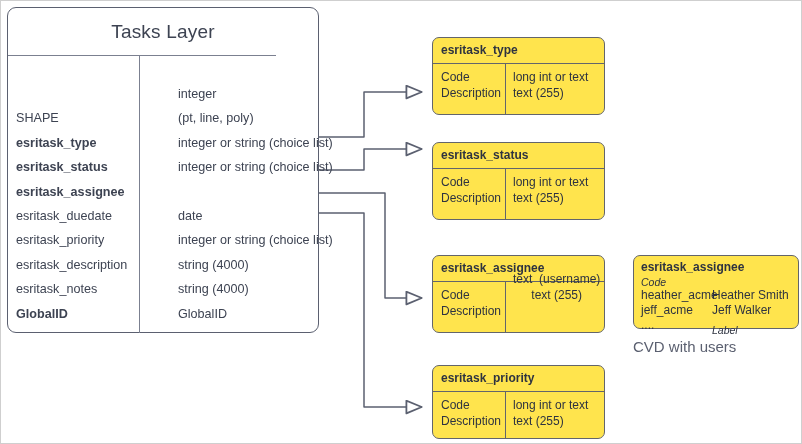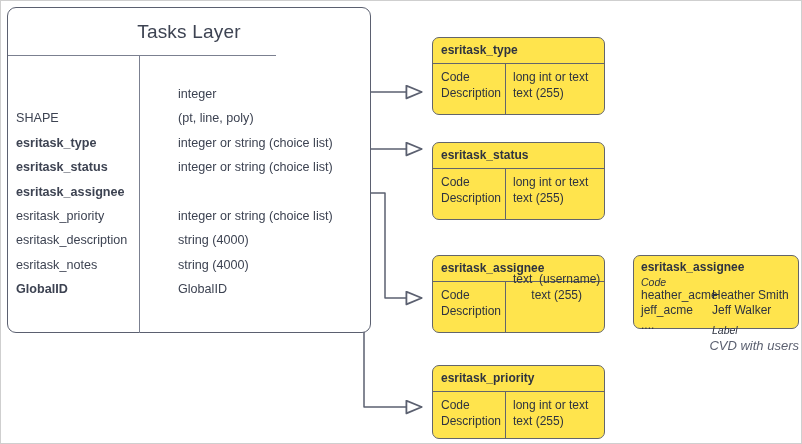--- a/index.html
+++ b/index.html
@@ -25,21 +25,21 @@
     width: 802px;
     height: 444px;
     pointer-events: none;
   }
 
   
   .entity {
     position: absolute;
     left: 6px;
     top: 6px;
-    width: 364px;
+    width: 312px;
     height: 326px;
     background: #ffffff;
     border: 1.4px solid #5b6070;
     border-radius: 9px;
     box-sizing: border-box;
   }
   .entity-title {
     position: absolute;
     left: 0;
     top: 0;
@@ -170,23 +170,22 @@
     white-space: pre;
     color: #2e3340;
   }
   .cvd-col-code { left: 7px; }
   .cvd-col-label { left: 78px; }
   .cvd-caption {
     position: absolute;
     left: 632px;
     top: 337px;
     width: 166px;
-    text-align: right;
-    font-size: 13px;
-    font-style: italic;
+    text-align: left;
+    font-size: 15px;
     color: #5b6070;
   }
 </style>
 </head>
 <body>
 
 <div id="canvas">
 
   <svg id="wires" viewBox="0 0 802 444" xmlns="http://www.w3.org/2000/svg">
     <defs>
@@ -221,20 +220,24 @@
         <div class="field-row bold">
           <span class="field-name">esritask_type</span>
           <span class="field-type">integer or string (choice list)</span>
         </div>
         <div class="field-row bold">
           <span class="field-name">esritask_status</span>
           <span class="field-type">integer or string (choice list)</span>
         </div>
         <div class="field-row bold">
           <span class="field-name">esritask_assignee</span>
+        </div>
+        <div class="field-row">
+          <span class="field-name">esritask_duedate</span>
+          <span class="field-type">date</span>
         </div>
         <div class="field-row">
           <span class="field-name">esritask_priority</span>
           <span class="field-type">integer or string (choice list)</span>
         </div>
         <div class="field-row">
           <span class="field-name">esritask_description</span>
           <span class="field-type">string (4000)</span>
         </div>
         <div class="field-row">

